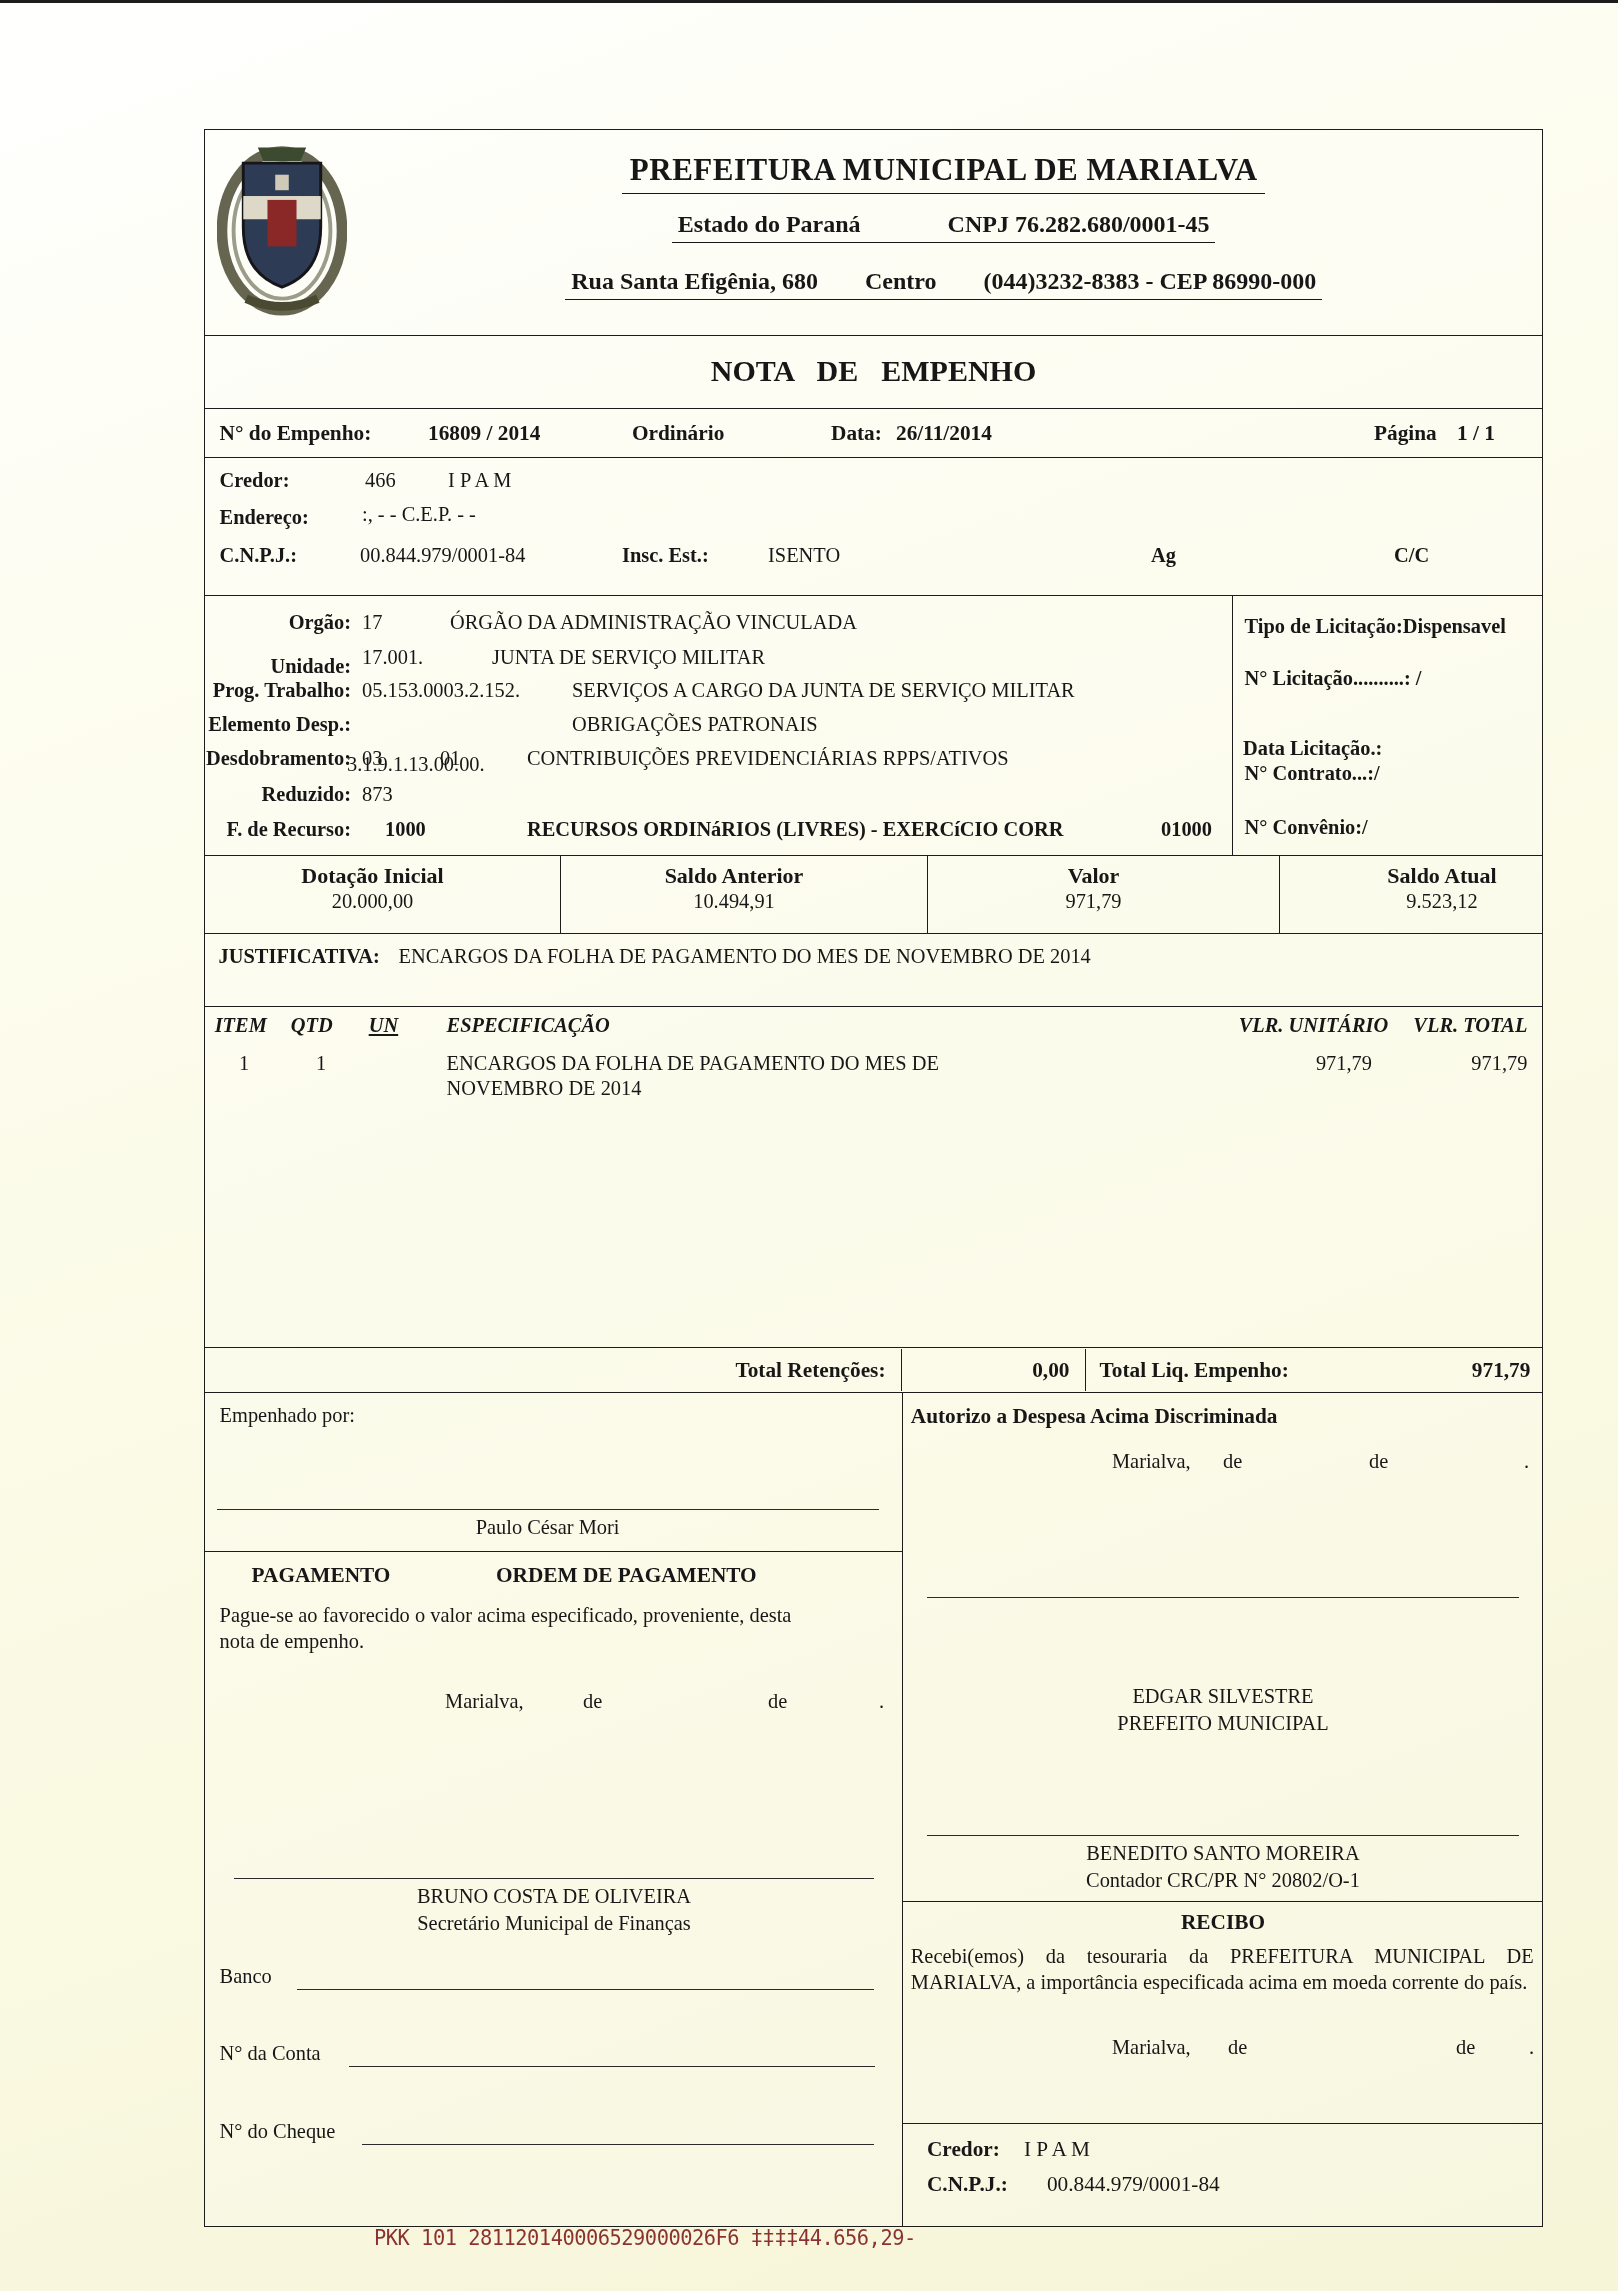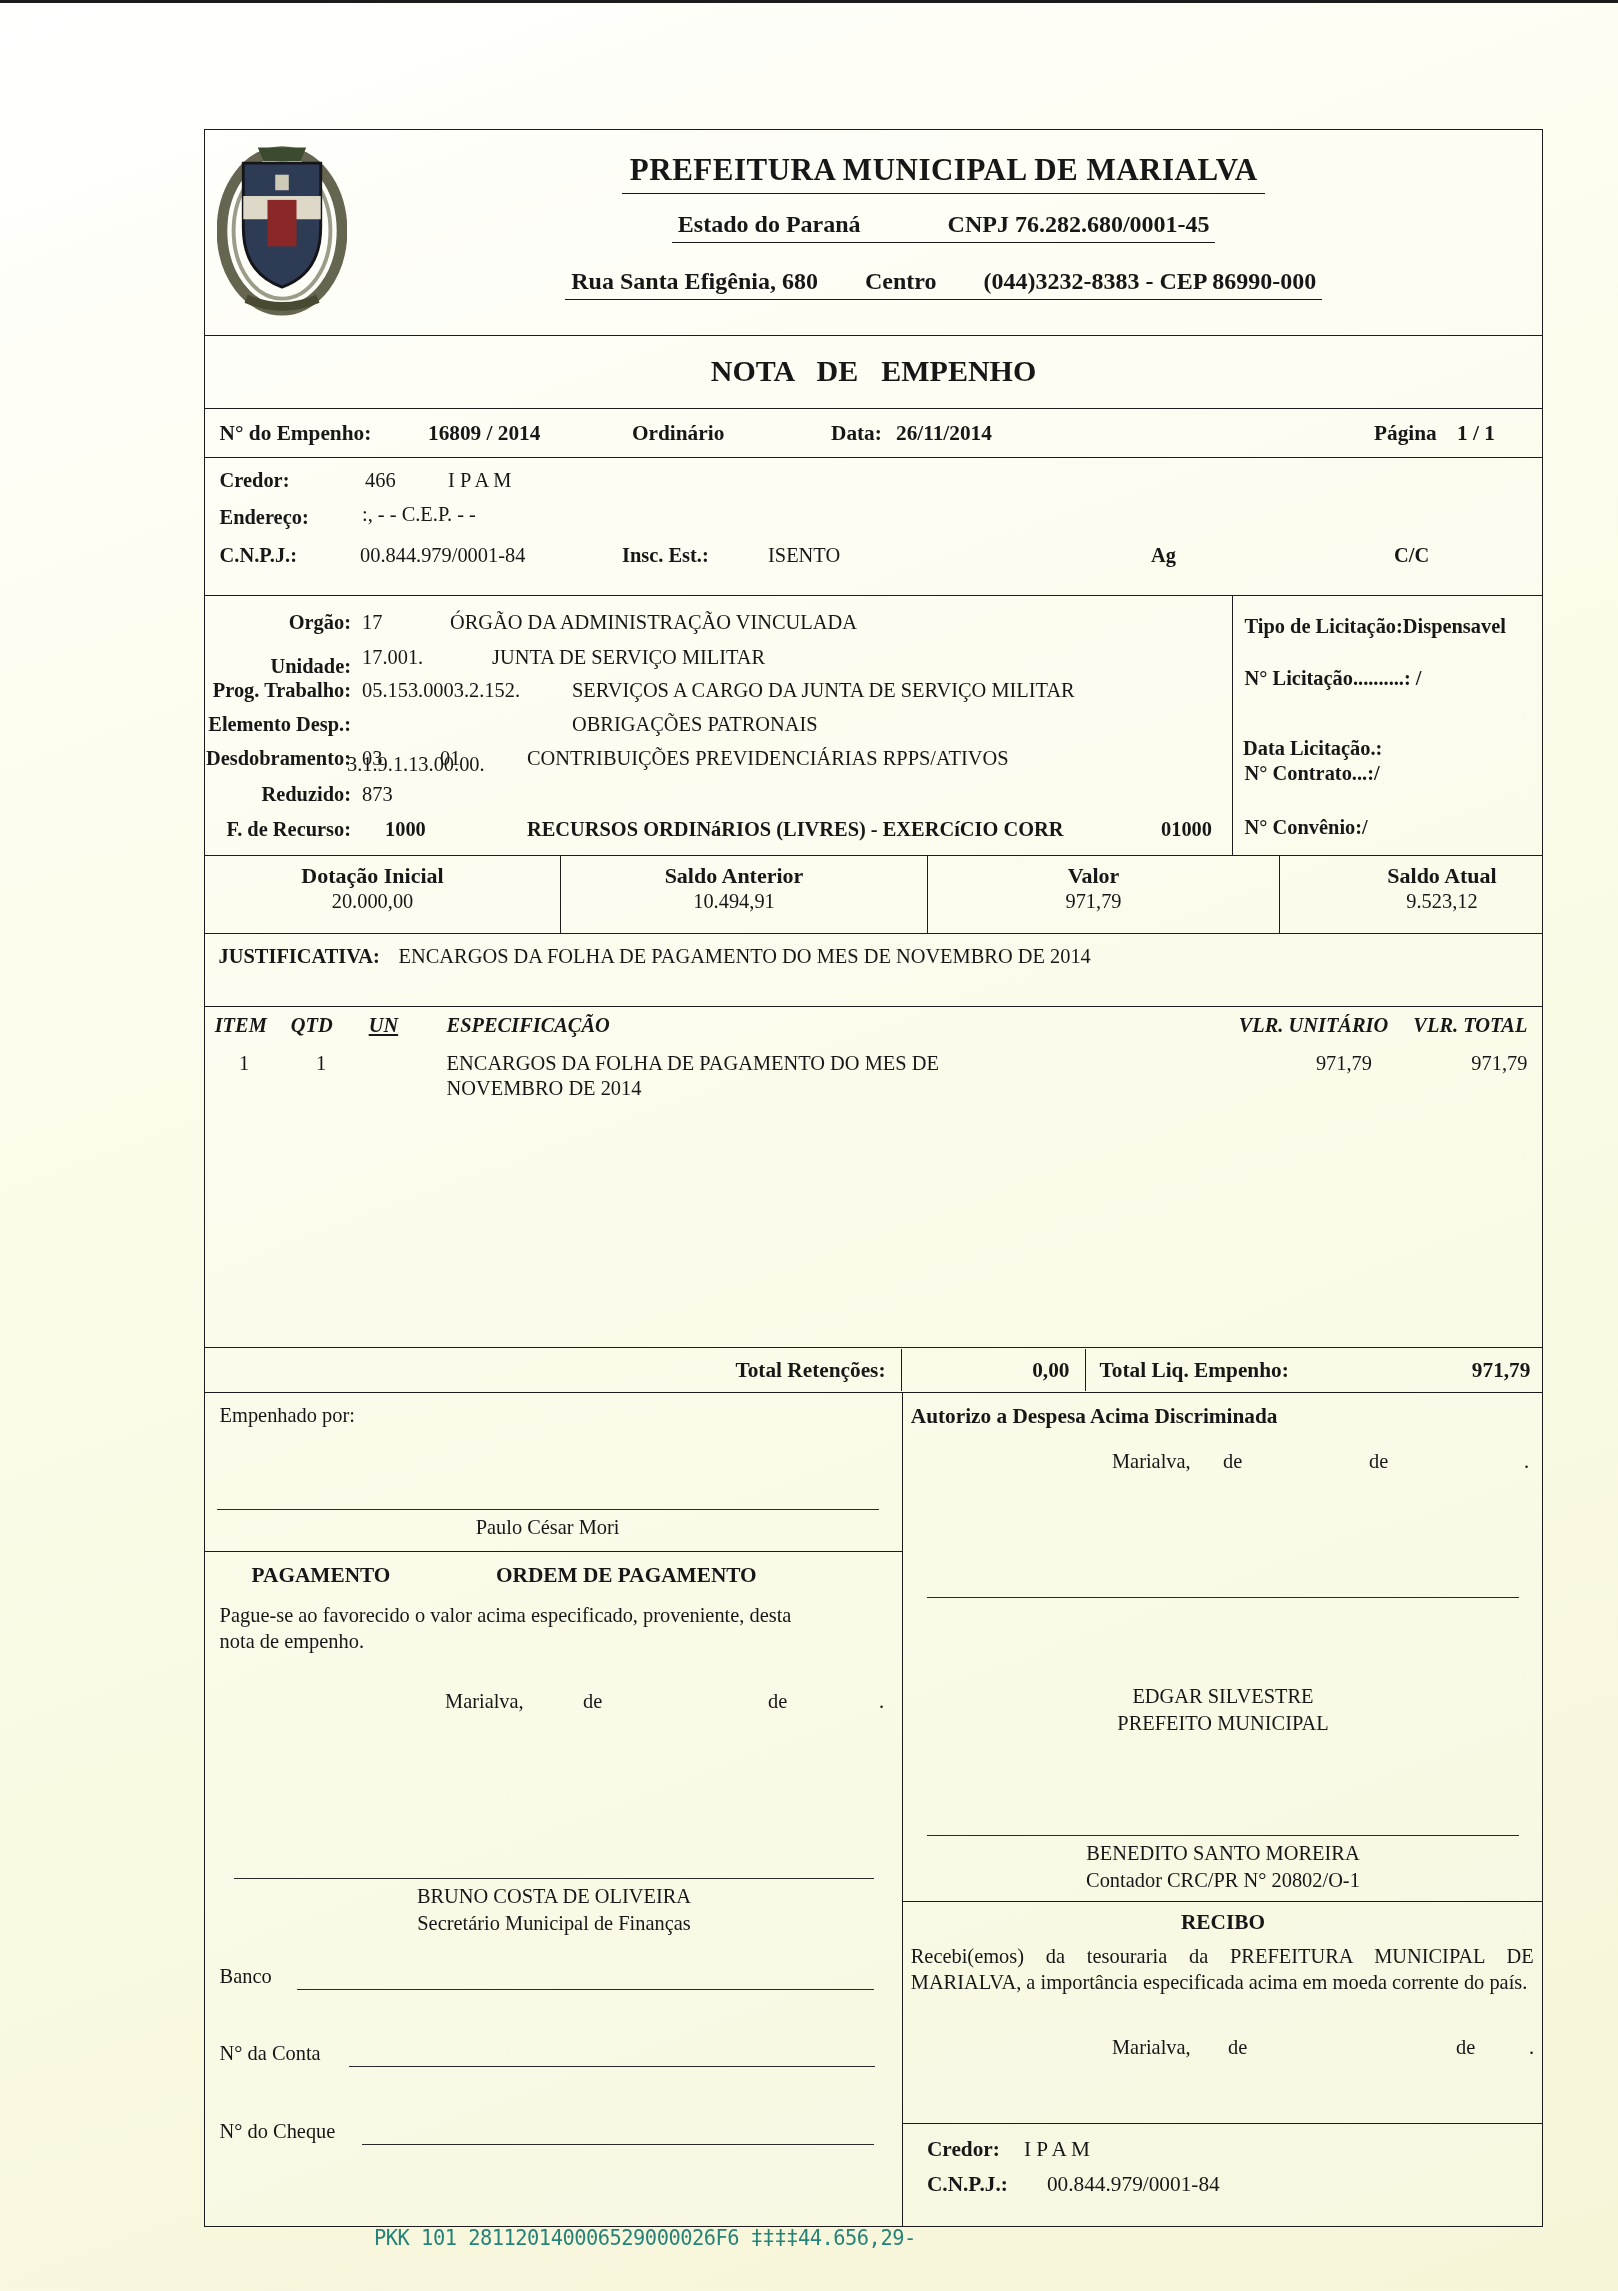--- a/index.html
+++ b/index.html
@@ -43,21 +43,21 @@
   .sigline { position: absolute; height: 0; border-bottom: 1.9px solid #2a2a2a; }
   .fillline { position: absolute; height: 0; border-bottom: 1.9px solid #2a2a2a; }
 
   .bottom-wrap { display: flex; height: 833px; }
   .bcol-left { width: 699px; border-right: 1.9px solid #1c1c1c; position: relative; }
   .bcol-right { width: 640px; position: relative; }
 
   .stamp {
     position: absolute; left: 374px; top: 2226px;
     font-family: "DejaVu Sans Mono", monospace; font-size: 20.4px;
-    color: #0f766e; filter: blur(0.6px); opacity: 0.9; letter-spacing: -0.5px;
+    color: #7f1d1d; filter: blur(0.6px); opacity: 0.9; letter-spacing: -0.5px;
     white-space: nowrap;
   }
 </style>
 </head>
 <body>
 
 <div class="scan-edge"></div>
 
 <div class="form">
 

